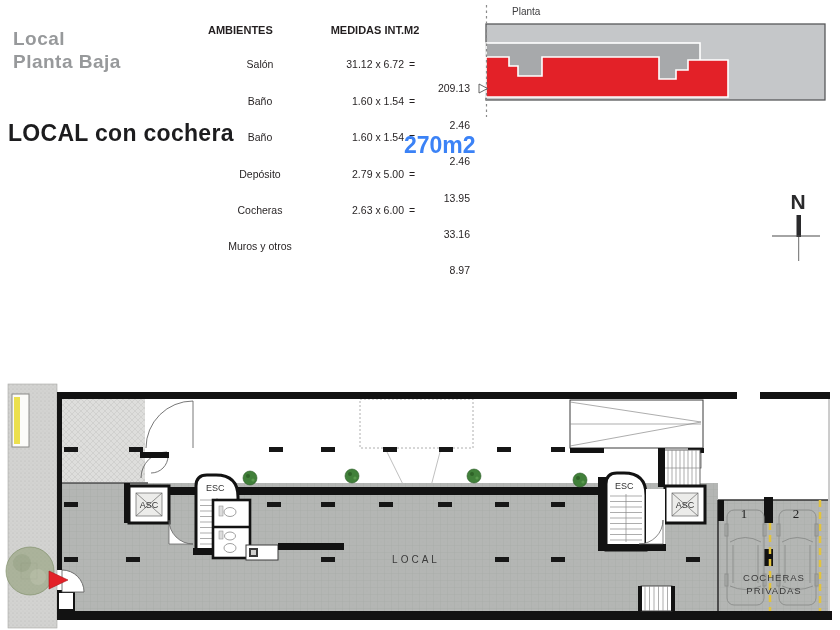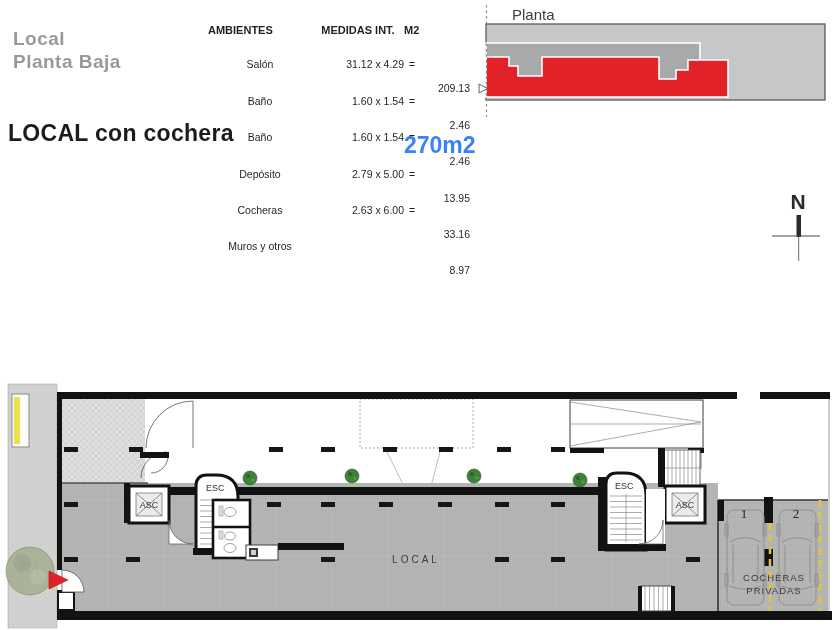--- a/index.html
+++ b/index.html
@@ -4,27 +4,27 @@
 <style>
   html,body{margin:0;padding:0;background:#fff;}
   .page{position:relative;width:840px;height:630px;background:#ffffff;overflow:hidden;
         font-family:"Liberation Sans","DejaVu Sans",sans-serif;color:#231f20;}
   .abs{position:absolute;}
   
   .brand{left:13px;top:27px;font-size:19px;font-weight:bold;color:#97999b;line-height:23px;letter-spacing:.5px;}
   .amb-table{left:208px;top:24px;font-size:10.5px;line-height:12.4px;}
   .t-head,.t-row{display:grid;grid-template-columns:104px 92px 16px 50px;}
   .t-head{font-weight:bold;font-size:11px;margin-bottom:22px;}
-  .t-head span:nth-child(2){text-align:center;}
+  .t-head span:nth-child(2){text-align:right;}
   .t-head span:nth-child(3){grid-column:3 / span 2;padding-right:4px;}
   .c-name{text-align:center;}
   .c-dims{text-align:right;}
   .c-eq{text-align:center;}
   .c-m2{text-align:right;margin-top:24px;}
-  .planta-label{left:512px;top:6px;font-size:15px;color:#3d3d3f;}
+  .planta-label{left:512px;top:6px;font-size:10px;color:#3d3d3f;}
   .main-title{left:8px;top:120px;font-size:23px;font-weight:bold;color:#1c1c1e;letter-spacing:.3px;}
   .area-title{left:404px;top:132px;font-size:23px;font-weight:bold;color:#3b82f6;}
   
   .north{left:770px;top:190px;width:60px;height:74px;}
   .north .n{position:absolute;left:8px;top:0;width:40px;text-align:center;
             font-size:21px;font-weight:bold;color:#2a2a2c;}
   svg text{font-family:"Liberation Sans","DejaVu Sans",sans-serif;}
   .lbl-core{font-size:9px;fill:#333;}
   .lbl-local{font-size:10px;fill:#3a3a3a;letter-spacing:3px;}
   .lbl-park{font-size:9.5px;fill:#3a3a3a;letter-spacing:1px;}
@@ -41,21 +41,21 @@
   </div>
 
   <div class="abs amb-table">
     <div class="t-head">
       <span>AMBIENTES</span>
       <span>MEDIDAS INT.</span>
       <span>M2</span>
     </div>
     <div class="t-row">
       <span class="c-name">Salón</span>
-      <span class="c-dims">31.12 x 4.29</span>
+      <span class="c-dims">31.12 x 6.72</span>
       <span class="c-eq">=</span>
       <span class="c-m2">209.13</span>
     </div>
     <div class="t-row">
       <span class="c-name">Baño</span>
       <span class="c-dims">1.60 x 1.54</span>
       <span class="c-eq">=</span>
       <span class="c-m2">2.46</span>
     </div>
     <div class="t-row">

